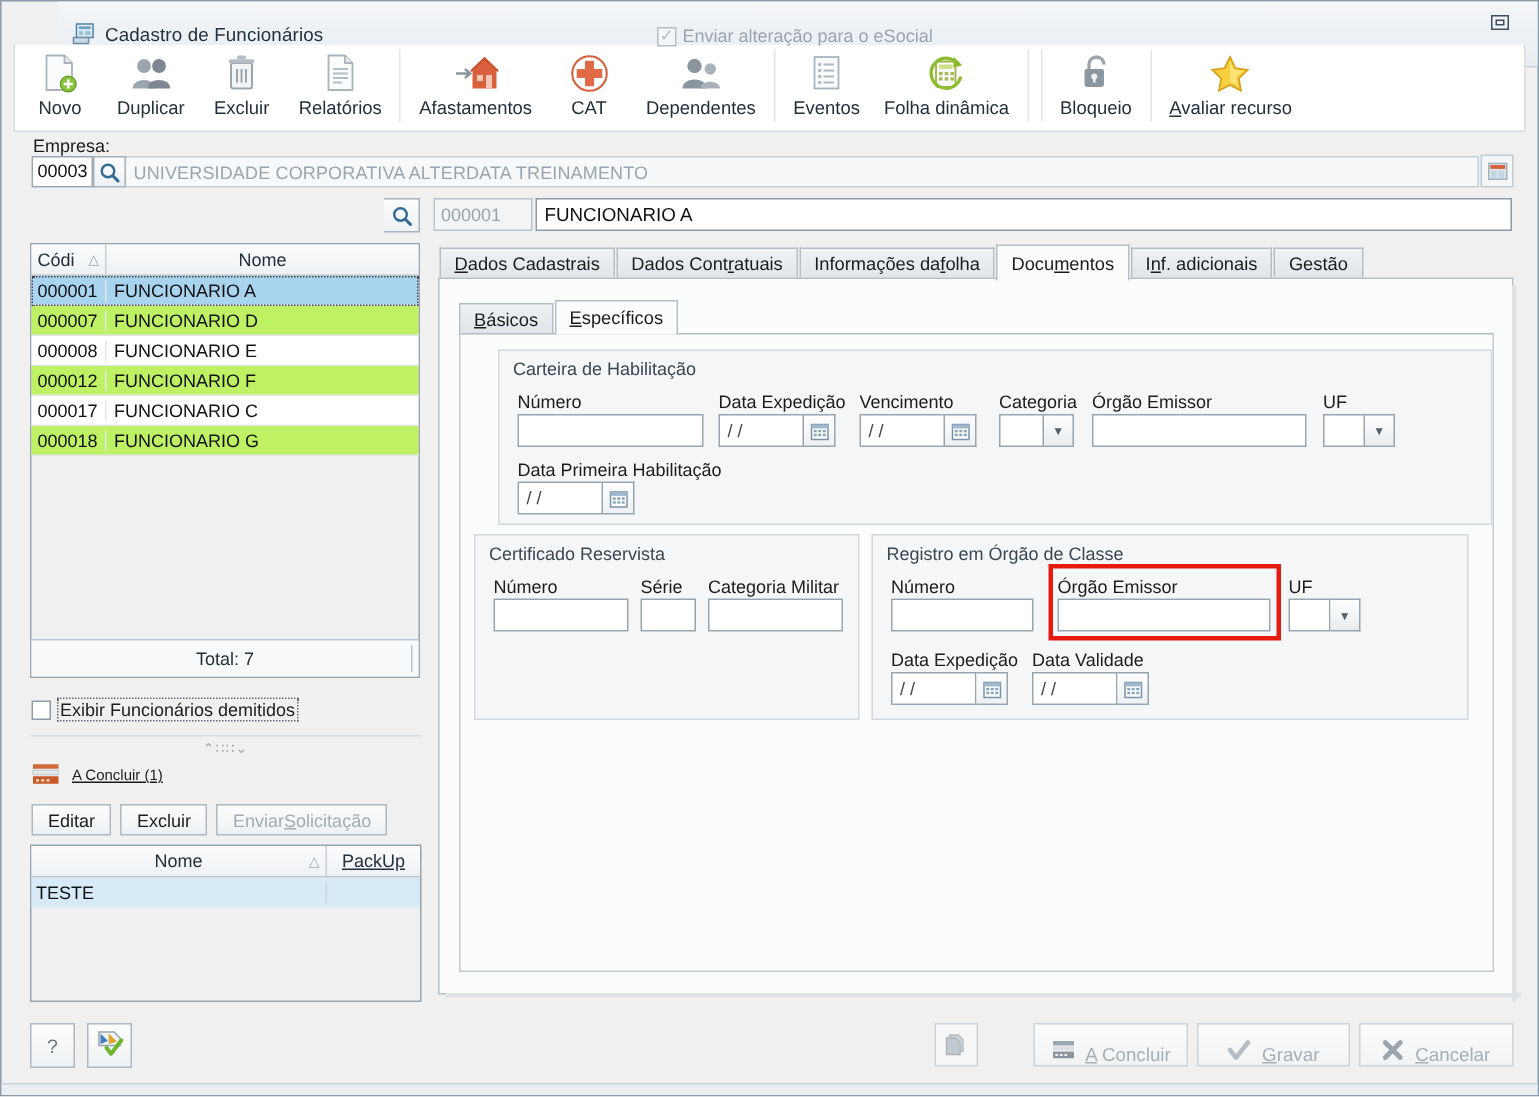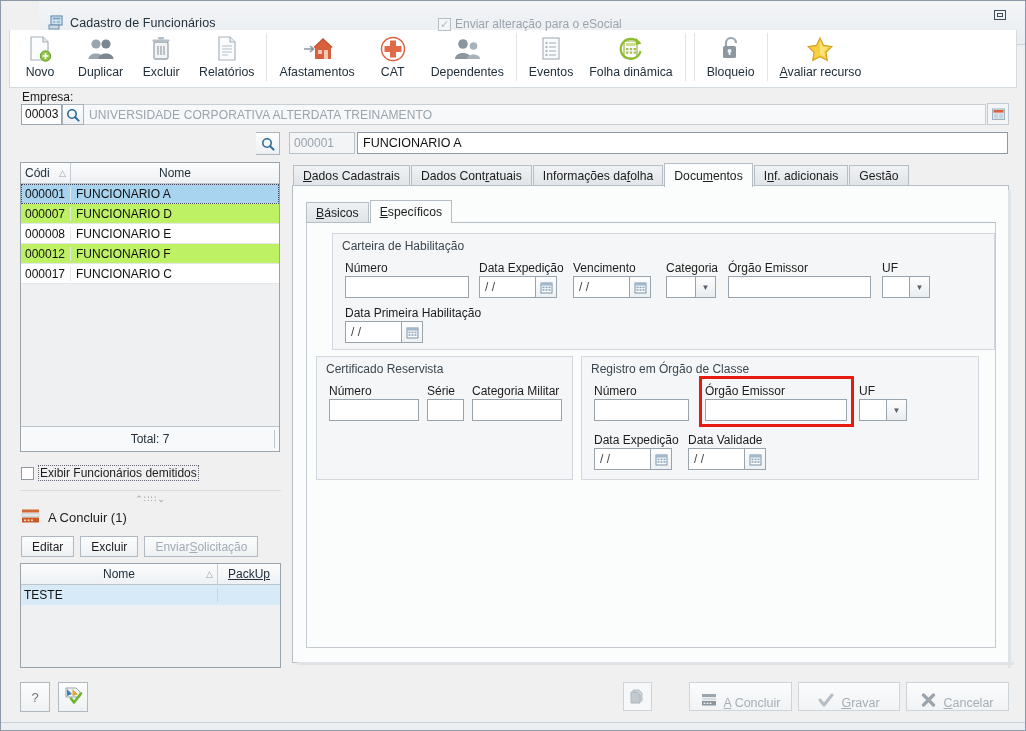--- a/index.html
+++ b/index.html
@@ -143,21 +143,21 @@
   }
   .splitter {
     position: absolute; left: 19px; top: 492px; width: 261px; height: 11px;
     display: flex; align-items: center; justify-content: center;
     font-size: 9px; color: #97a2ab; letter-spacing: 1px;
   }
 
   .concluir-head {
     position: absolute; left: 20px; top: 507px; display: flex; align-items: center; gap: 8px;
   }
-  .concluir-lbl { font-size: 13px; color: #1c1c1c; }
+  .concluir-lbl { font-size: 10px; color: #1c1c1c; text-decoration: underline; }
 
   .btnrow { position: absolute; left: 20px; top: 535px; display: flex; gap: 6px; }
   .sbtn {
     height: 21px; padding: 0 10px; border: 1px solid #b0b9c1; box-sizing: border-box;
     background: linear-gradient(to bottom,#fcfdfd,#eef1f3);
     font-size: 12px; color: #1c1c1c; display: flex; align-items: center;
   }
   .sbtn.disabled { color: #a3acb4; }
   .sbtn u { text-decoration: underline; }
 
@@ -551,20 +551,24 @@
         <div class="gc2">FUNCIONARIO E</div>
       </div>
       <div class="grow alt">
         <div class="gc1">000012</div>
         <div class="gc2">FUNCIONARIO F</div>
       </div>
       <div class="grow">
         <div class="gc1">000017</div>
         <div class="gc2">FUNCIONARIO C</div>
       </div>
+      <div class="grow alt">
+        <div class="gc1">000018</div>
+        <div class="gc2">FUNCIONARIO G</div>
+      </div>
     </div>
     <div class="grid-total">
       <span>Total: 7</span>
       <span class="tick"></span>
     </div>
   </div>
 
   <div class="chk-row">
     <span class="chkbox"></span>
     <span class="chk-lbl">Exibir Funcionários demitidos</span>

